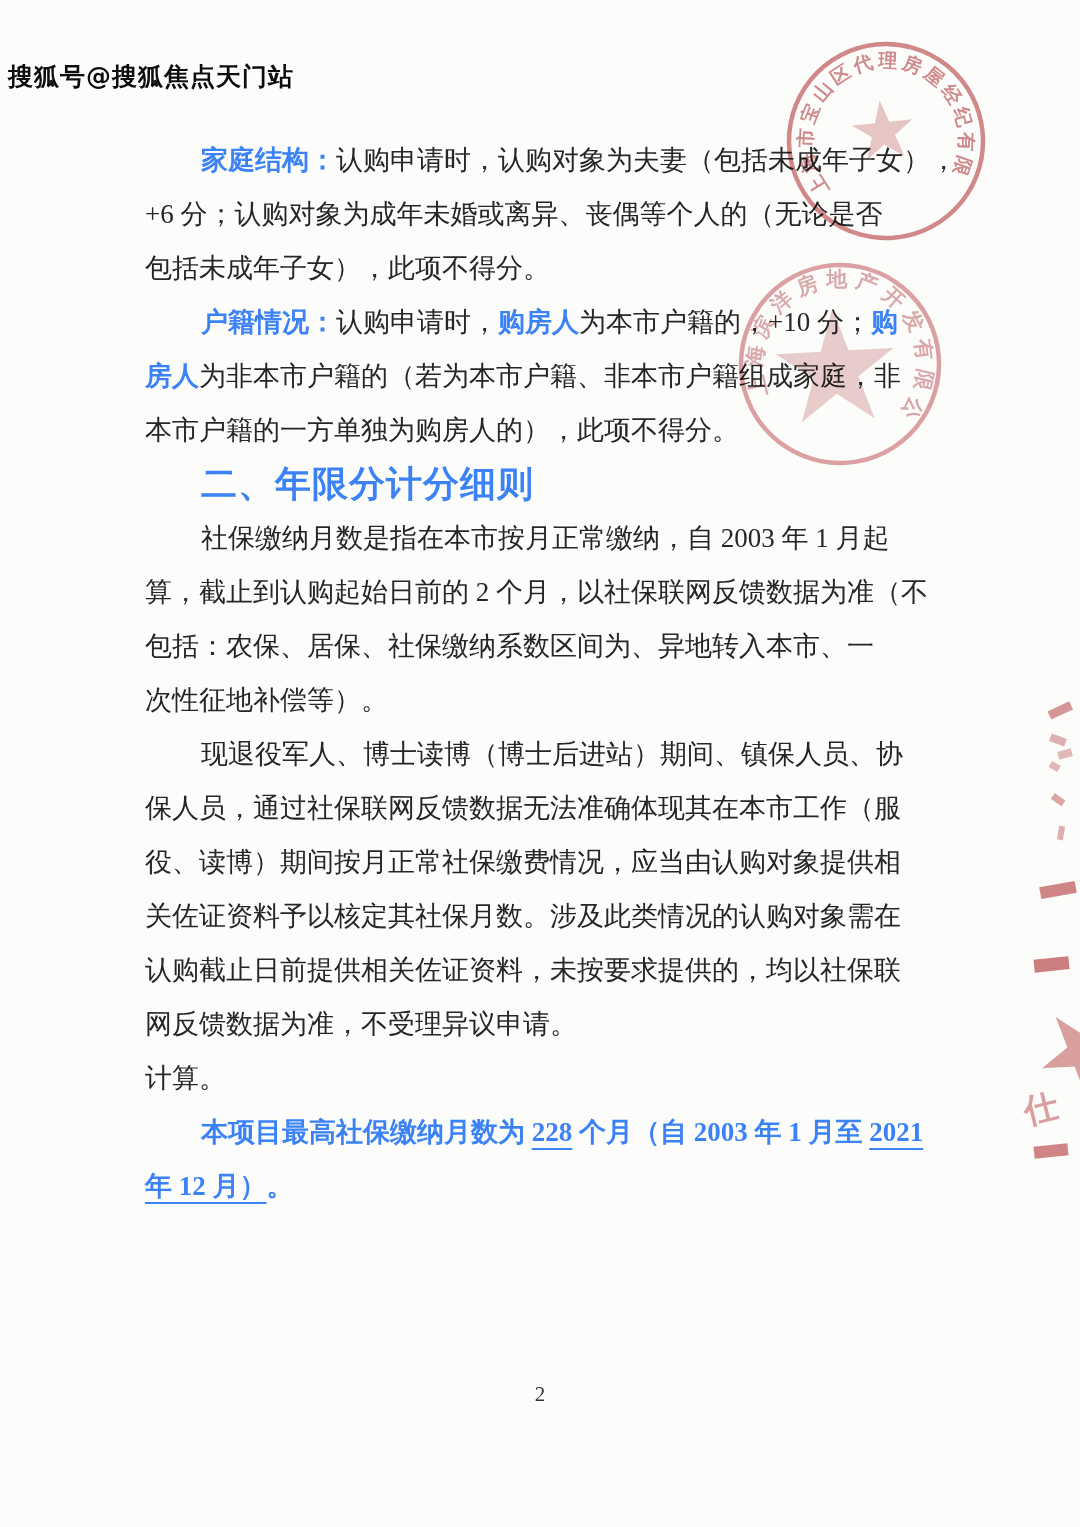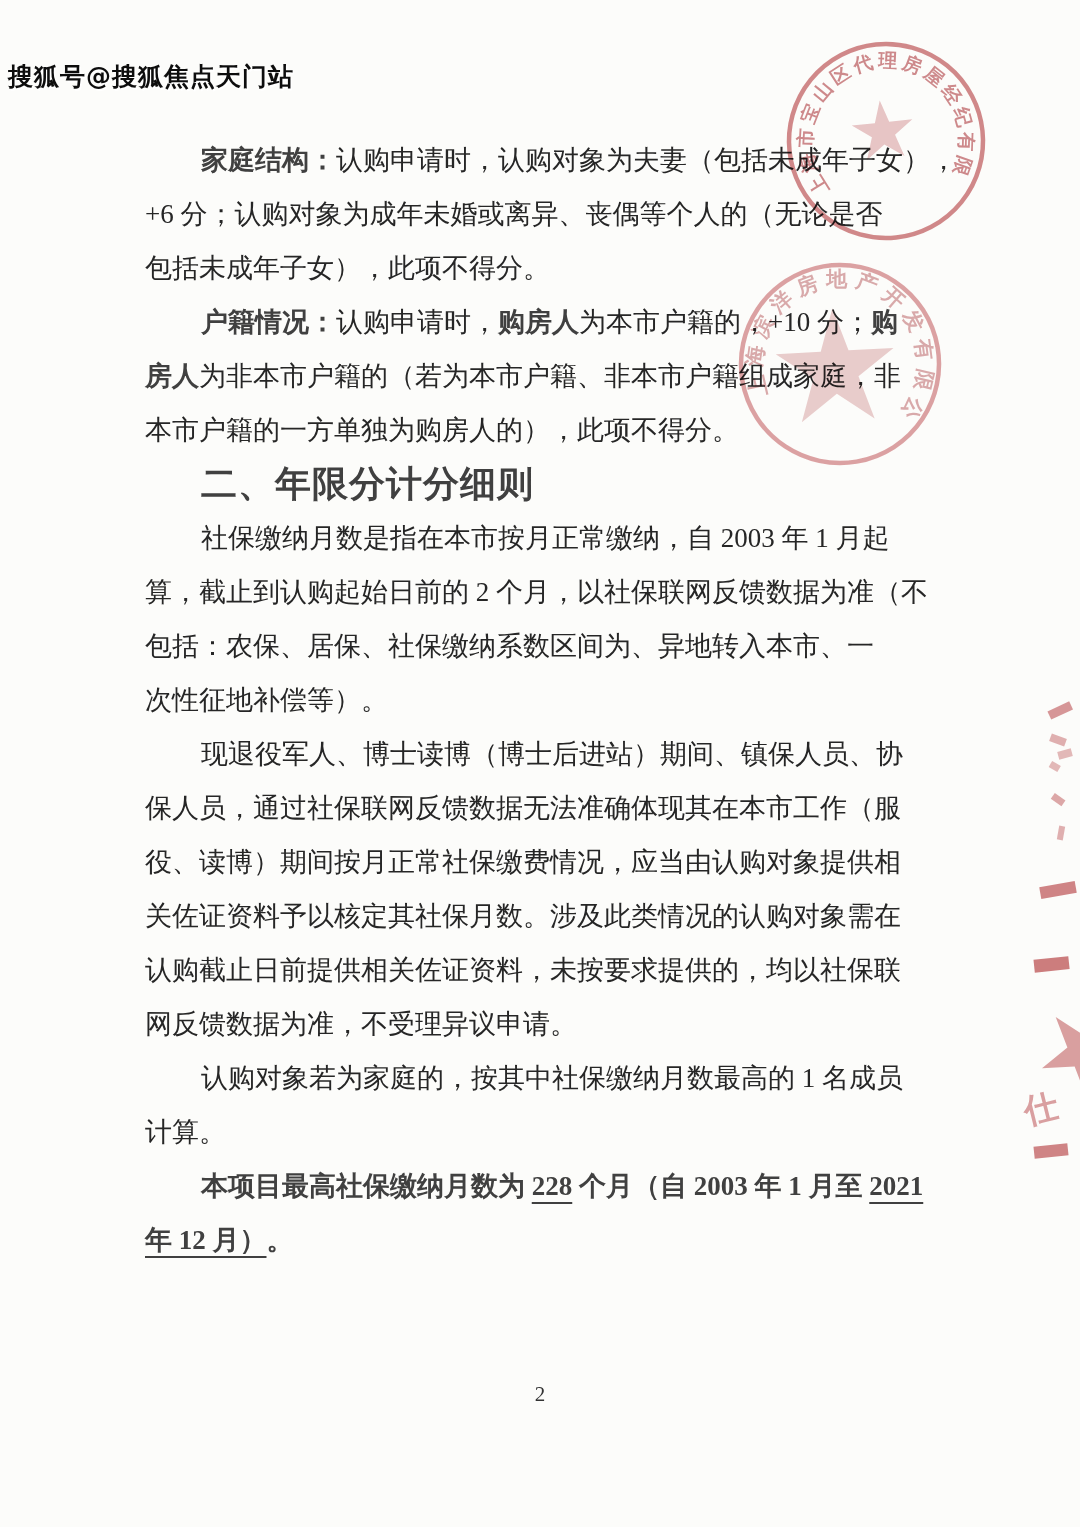--- a/index.html
+++ b/index.html
@@ -19,21 +19,21 @@
   .doc{position:absolute;left:145px;top:133px;width:790px;}
   .line{
     height:54px;line-height:54px;font-size:27px;
     white-space:nowrap;
   }
   .line.indent{padding-left:56px;}
   .line.heading{
     font-family:"Liberation Sans","DejaVu Sans",sans-serif;
     font-weight:700;font-size:36px;letter-spacing:1px;color:#1d1d1d;
   }
-  .seg.b{font-weight:700;color:#404040;text-align:right;}
+  .seg.b{font-weight:700;color:#3b82f6;text-align:right;}
   .seg.u{text-decoration:underline;text-underline-offset:7px;text-decoration-thickness:2px;}
   .pagenum{
     position:absolute;left:145px;top:1382px;width:790px;
     text-align:center;font-size:21px;color:#333;
   }
   .seal{position:absolute;mix-blend-mode:multiply;pointer-events:none;}
   .seal svg{display:block;}
   .edge-char{
     position:absolute;left:1024px;top:1086px;
     color:#bf5356;opacity:.55;font-size:34px;font-weight:700;
@@ -57,21 +57,20 @@
     <div class="line indent"><span class="seg">社保缴纳月数是指在本市按月正常缴纳，自 2003 年 1 月起</span></div>
     <div class="line"><span class="seg">算，截止到认购起始日前的 2 个月，以社保联网反馈数据为准（不</span></div>
     <div class="line"><span class="seg">包括：农保、居保、社保缴纳系数区间为、异地转入本市、一</span></div>
     <div class="line"><span class="seg">次性征地补偿等）。</span></div>
     <div class="line indent"><span class="seg">现退役军人、博士读博（博士后进站）期间、镇保人员、协</span></div>
     <div class="line"><span class="seg">保人员，通过社保联网反馈数据无法准确体现其在本市工作（服</span></div>
     <div class="line"><span class="seg">役、读博）期间按月正常社保缴费情况，应当由认购对象提供相</span></div>
     <div class="line"><span class="seg">关佐证资料予以核定其社保月数。涉及此类情况的认购对象需在</span></div>
     <div class="line"><span class="seg">认购截止日前提供相关佐证资料，未按要求提供的，均以社保联</span></div>
     <div class="line"><span class="seg">网反馈数据为准，不受理异议申请。</span></div>
-    <div class="line indent"><span class="seg">认购对象若为家庭的，按其中社保缴纳月数最高的 1 名成员</span></div>
     <div class="line"><span class="seg">计算。</span></div>
     <div class="line indent"><span class="seg b">本项目最高社保缴纳月数为 </span><span class="seg b u">228</span><span class="seg b"> 个月（自 2003 年 1 月至 </span><span class="seg b u">2021</span></div>
     <div class="line"><span class="seg b u">年 12 月）</span><span class="seg b">。</span></div>
   </div>
 
 <div class="pagenum">2</div>
 
 <div class="seal" style="left:775px;top:28px;">
   <svg width="225" height="230" viewBox="0 0 225 230">
     <defs>

